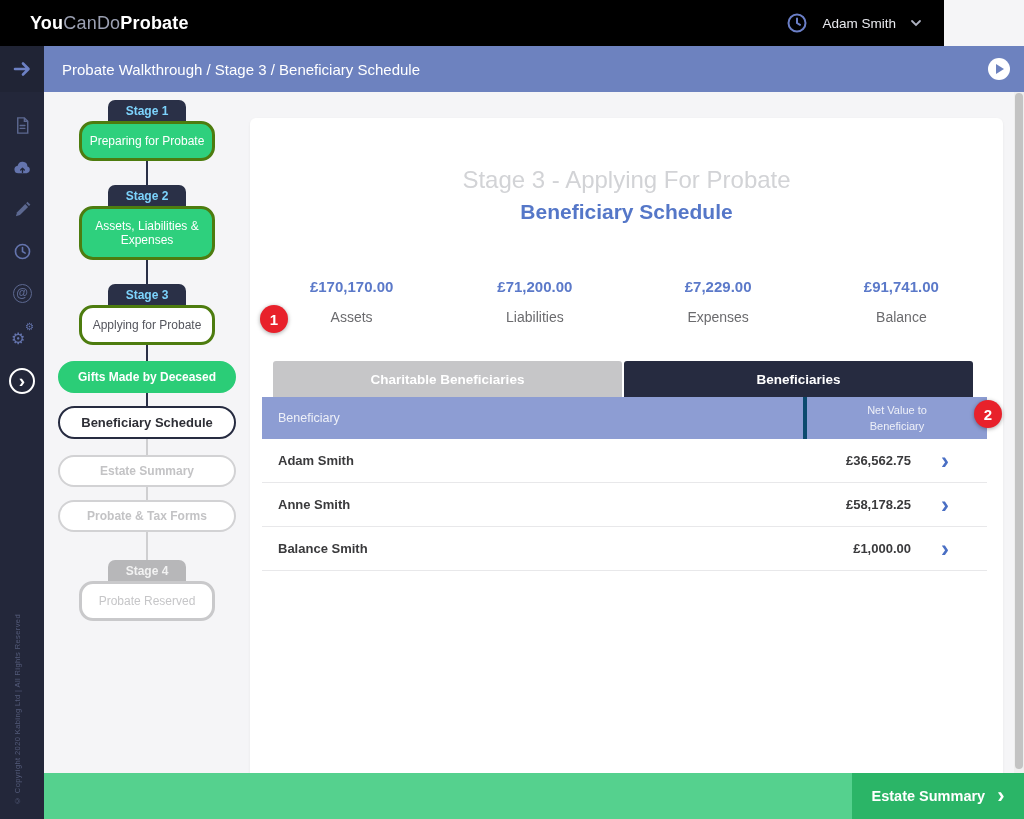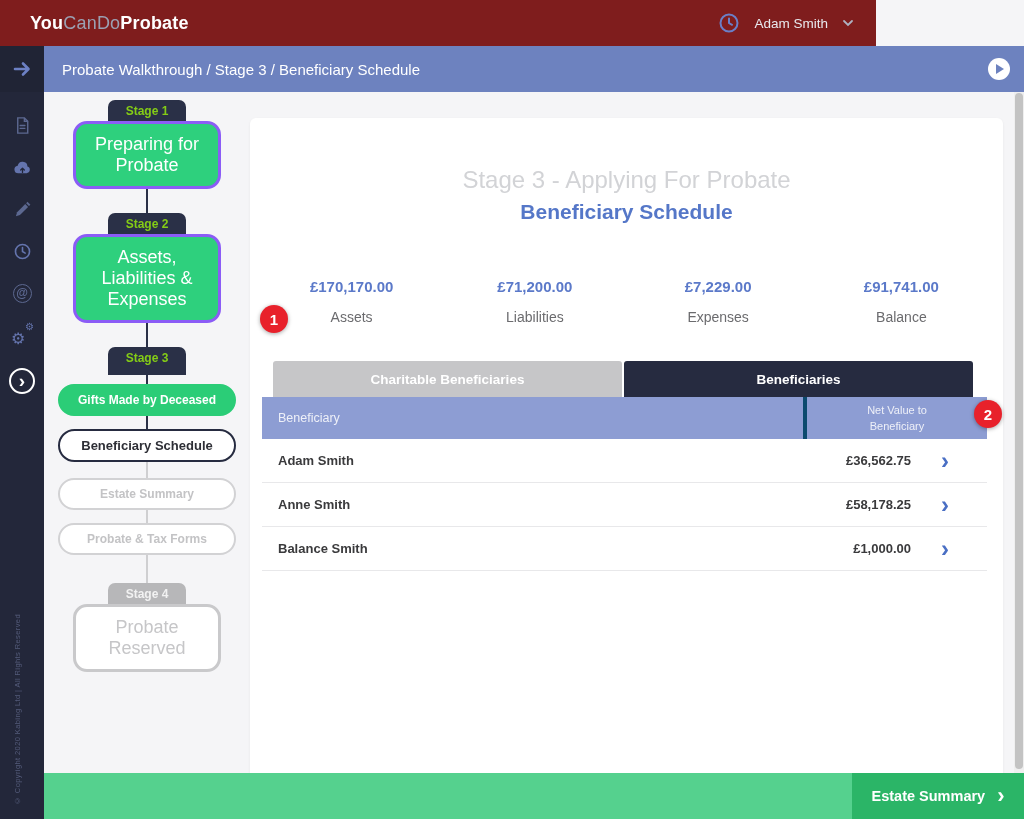--- a/index.html
+++ b/index.html
@@ -1,20 +1,20 @@
 <!DOCTYPE html>
 <html><head>
 <meta charset="utf-8">
 <style>
   * { margin:0; padding:0; box-sizing:border-box; }
   html,body { width:1024px; height:819px; overflow:hidden; font-family:"Liberation Sans", sans-serif; background:#f5f5f7; }
   .stage-wrap { position:relative; width:1024px; height:819px; }
 
   
-  .topbar { position:absolute; left:0; top:0; width:876px; height:46px; background:#7f1d1d; display:flex; align-items:center; justify-content:space-between; padding:0 22px 0 30px; z-index:30; }
+  .topbar { position:absolute; left:0; top:0; width:944px; height:46px; background:#000000; display:flex; align-items:center; justify-content:space-between; padding:0 22px 0 30px; z-index:30; }
   .logo { font-size:18px; color:#fff; letter-spacing:.2px; }
   .logo b { font-weight:800; }
   .logo .mid { color:#9ba0b2; font-weight:400; }
   .user-area { display:flex; align-items:center; gap:14px; }
   .clock-ic { width:22px; height:22px; color:#6b7fc7; }
   .user-name { color:#e8e9ee; font-size:13.5px; }
   .chev-down { width:12px; height:12px; color:#aeb2c2; }
 
   
   .crumb-row { position:absolute; left:0; top:46px; width:1024px; height:46px; background:#6d82bf; z-index:25; display:flex; align-items:center; }
@@ -31,23 +31,23 @@
   .rail-ic.bright { color:#6474ad; }
   .at-badge { width:19px; height:19px; border:1.6px solid currentColor; border-radius:50%; font-size:12px; line-height:16px; text-align:center; font-weight:600; }
   .gear-wrap { position:relative; width:20px; height:20px; }
   .gear-a { position:absolute; left:-1px; bottom:-3px; font-size:16px; }
   .gear-b { position:absolute; right:-2px; top:-4px; font-size:10px; }
   .expand-circle { width:26px; height:26px; border:2px solid #fff; border-radius:50%; color:#fff; font-size:19px; line-height:21px; text-align:center; font-weight:700; margin-top:8px; }
   .copyright { position:absolute; left:13px; bottom:14px; writing-mode:vertical-rl; transform:rotate(180deg); font-size:7.5px; color:#545b7a; letter-spacing:.4px; white-space:nowrap; }
 
   
   .flow { position:absolute; left:44px; top:100px; width:206px; display:flex; flex-direction:column; align-items:center; z-index:5; }
-  .stage-tab { background:#2a3047; color:#84cc16; font-size:12px; font-weight:600; padding:4px 18px 10px; border-radius:7px 7px 0 0; margin-bottom:-7px; z-index:1; }
+  .stage-tab { background:#2a3047; color:#7dd3fc; font-size:12px; font-weight:600; padding:4px 18px 10px; border-radius:7px 7px 0 0; margin-bottom:-7px; z-index:1; }
   .stage-tab.disabled { background:#b7b7b9; color:#f2f2f2; }
-  .stage-box { position:relative; z-index:2; width:148px; border:3px solid #8b5cf6; border-radius:14px; background:#2ed07d; color:#fff; font-size:18px; text-align:center; padding:10px 4px; cursor:pointer; }
+  .stage-box { position:relative; z-index:2; width:136px; border:3px solid #4d7c0f; border-radius:14px; background:#2ed07d; color:#fff; font-size:12px; text-align:center; padding:10px 4px; cursor:pointer; }
   .stage-box.open { background:#fff; color:#55565e; }
   .stage-box.disabled { background:#fff; border-color:#c9c9cb; color:#c6c6c8; cursor:default; }
   .conn { width:2px; background:#2a3047; }
   .conn.gray { background:#cfcfd1; }
   .pill { width:178px; border-radius:17px; text-align:center; font-size:12px; font-weight:700; padding:7px 2px; cursor:pointer; z-index:2; }
   .pill.done { background:#2bcd77; color:#fff; border:2px solid #2bcd77; }
   .pill.current { background:#fff; color:#2e2f36; border:2px solid #262b40; font-size:13px; }
   .pill.disabled { background:#fff; color:#c3c3c5; border:2px solid #d2d2d4; cursor:default; }
 
   
@@ -157,20 +157,21 @@
   </nav>
 
   <div class="flow">
     <div class="stage-tab">Stage 1</div>
     <div class="stage-box">Preparing for Probate</div>
     <div class="conn" style="height:24px"></div>
     <div class="stage-tab">Stage 2</div>
     <div class="stage-box">Assets, Liabilities &amp; Expenses</div>
     <div class="conn" style="height:24px"></div>
     <div class="stage-tab">Stage 3</div>
+    <div class="stage-box open">Applying for Probate</div>
     <div class="conn" style="height:16px"></div>
     <div class="pill done">Gifts Made by Deceased</div>
     <div class="conn" style="height:13px"></div>
     <div class="pill current">Beneficiary Schedule</div>
     <div class="conn gray" style="height:16px"></div>
     <div class="pill disabled">Estate Summary</div>
     <div class="conn gray" style="height:13px"></div>
     <div class="pill disabled">Probate &amp; Tax Forms</div>
     <div class="conn gray" style="height:28px"></div>
     <div class="stage-tab disabled">Stage 4</div>

